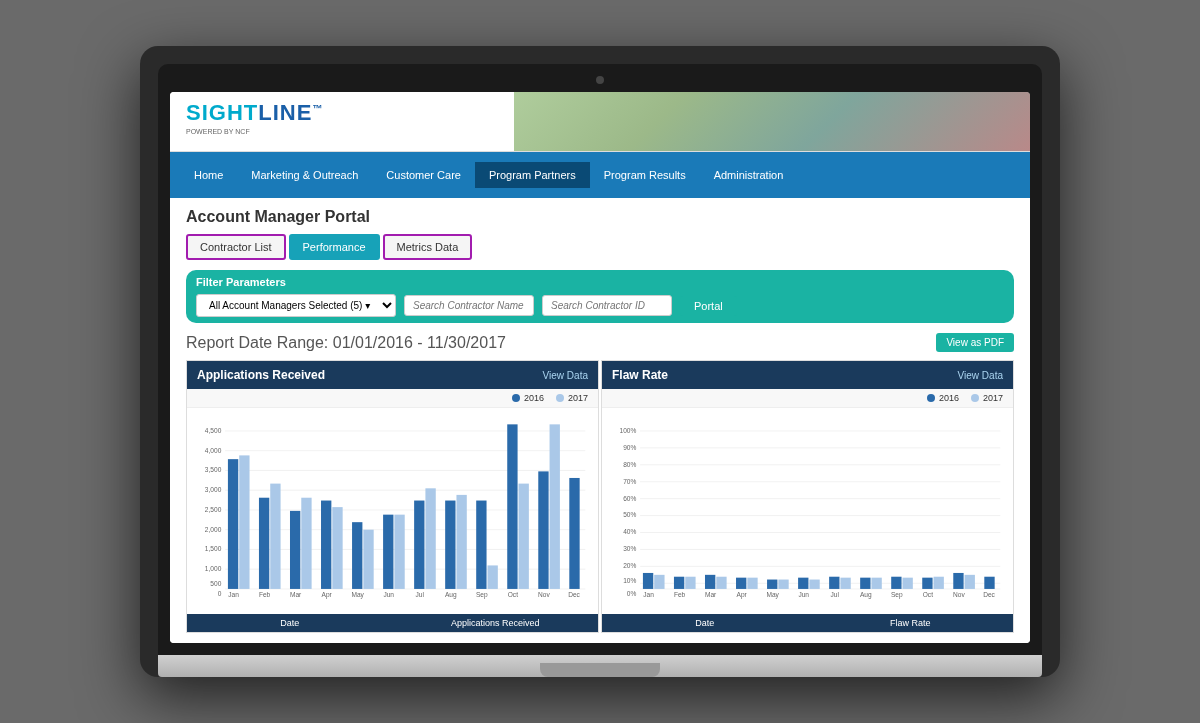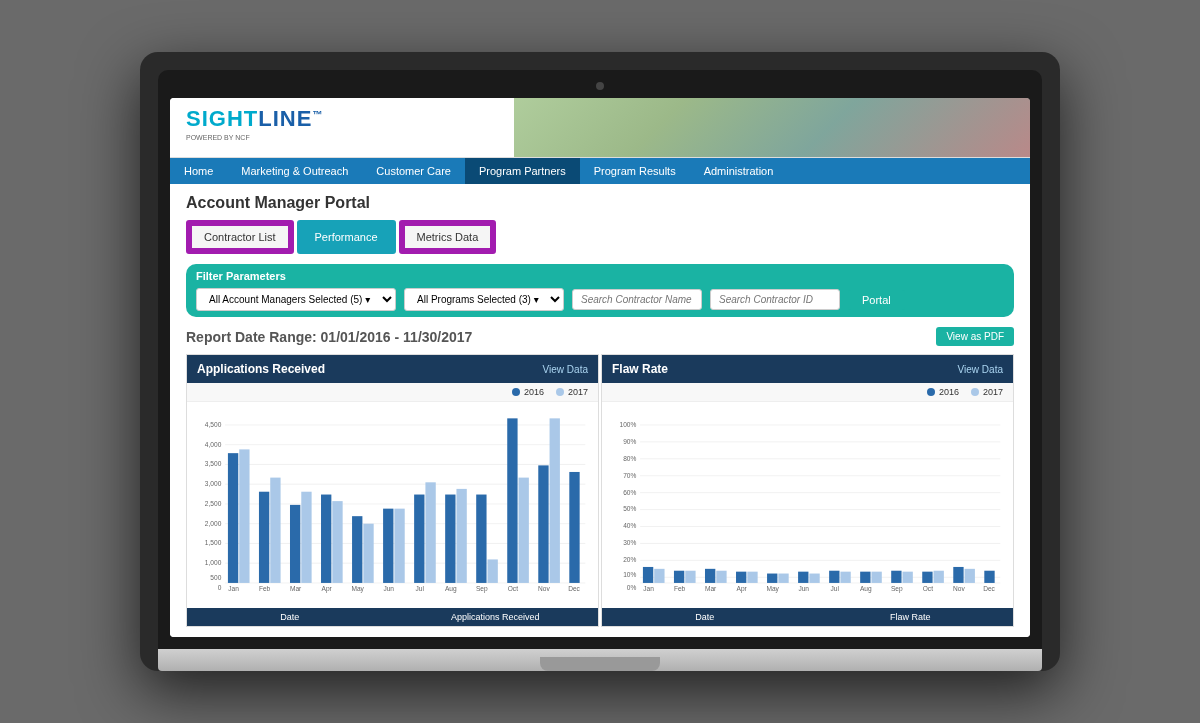--- a/index.html
+++ b/index.html
@@ -103,21 +103,21 @@
 
     .logo-sub {
       font-size: 7px;
       color: #666;
       margin-top: 2px;
     }
 
     .nav-bar {
       background: #1a7ab8;
       display: flex;
-      padding: 0;
+      padding: 10px;
     }
 
     .nav-item {
       padding: 7px 14px;
       color: #fff;
       font-size: 11px;
       cursor: pointer;
       white-space: nowrap;
     }
 
@@ -143,21 +143,21 @@
 
     .tab-bar {
       display: flex;
       gap: 3px;
       margin-bottom: 10px;
     }
 
     .tab-btn {
       padding: 5px 12px;
       font-size: 11px;
-      border: 6px solid #a21caf;
+      border: 2px solid #a21caf;
       background: #f5f5f5;
       cursor: pointer;
       border-radius: 3px;
       color: #333;
     }
 
     .tab-btn.active {
       background: #17a2b8;
       color: #fff;
       border-color: #17a2b8;
@@ -214,23 +214,22 @@
     }
 
     .report-header {
       display: flex;
       justify-content: space-between;
       align-items: center;
       margin-bottom: 8px;
     }
 
     .report-date {
-      font-size: 14px;
+      font-size: 16px;
       color: #555;
-      font-weight: bold;
     }
 
     .pdf-btn {
       padding: 4px 10px;
       background: #1ab3a3;
       color: #fff;
       border: none;
       border-radius: 3px;
       font-size: 10px;
       cursor: pointer;
@@ -343,23 +342,20 @@
           <button class="tab-btn">Contractor List</button>
           <button class="tab-btn active">Performance</button>
           <button class="tab-btn">Metrics Data</button>
         </div>
 
         <div class="filter-section">
           <div class="filter-title">Filter Parameters</div>
           <div class="filter-controls">
             <select class="filter-select">
               <option>All Account Managers Selected (5) ▾</option>
-            </select>
-            <select class="filter-select">
-              <option>All Programs Selected (3) ▾</option>
             </select>
             <input class="filter-input" type="text" placeholder="Search Contractor Name" style="">
             <input class="filter-input" type="text" placeholder="Search Contractor ID" style="">
             <button class="submit-btn">Portal</button>
           </div>
         </div>
 
         <div class="report-header">
           <span class="report-date">Report Date Range: 01/01/2016 - 11/30/2017</span>
           <button class="pdf-btn">View as PDF</button>

